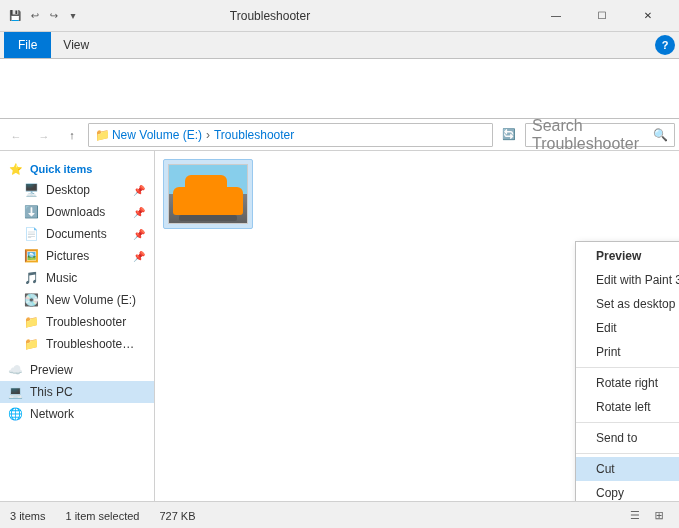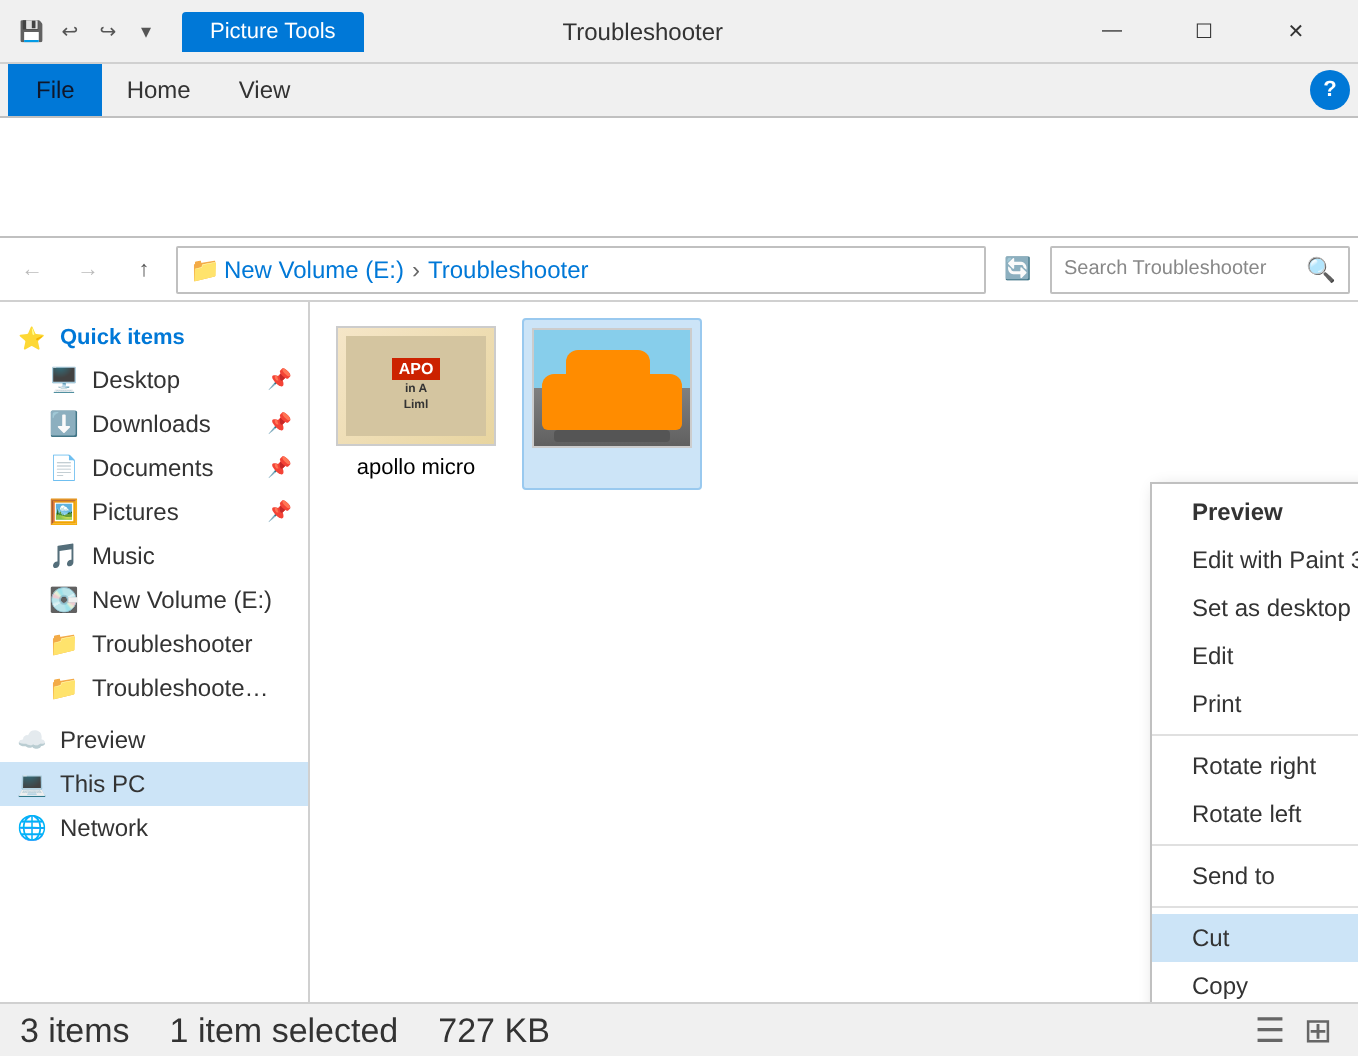--- a/index.html
+++ b/index.html
@@ -99,21 +99,21 @@
       align-items: center;
     }
     .ribbon-tab.active {
       background: white;
       border: 1px solid #c0c0c0;
       border-bottom: none;
       margin-bottom: -1px;
     }
     .ribbon-tab.file {
       background: #0078d7;
-      color: #0f172a;
+      color: #ffffff;
       padding: 2px 14px;
     }
     .ribbon-content {
       height: 60px;
       background: white;
       border-top: 1px solid #c0c0c0;
       display: flex;
       align-items: center;
       padding: 0 8px;
     }
@@ -345,21 +345,21 @@
     }
 
     
     .status-bar {
       height: 28px;
       background: #f0f0f0;
       border-top: 1px solid #d0d0d0;
       display: flex;
       align-items: center;
       padding: 0 10px;
-      font-size: 17px;
+      font-size: 11px;
       color: #333;
       gap: 20px;
     }
     .status-right {
       margin-left: auto;
       display: flex;
       align-items: center;
       gap: 4px;
     }
     .view-btn {
@@ -403,55 +403,53 @@
 <body>
 
 <div class="title-bar">
   <div class="title-bar-left">
     <div class="title-bar-icons">
       <div class="tb-icon">💾</div>
       <div class="tb-icon">↩</div>
       <div class="tb-icon">↪</div>
       <div class="tb-icon">▾</div>
     </div>
-    <div class="picture-tools-tab">Picture Tools</div>
   </div>
   <div class="title-text">Troubleshooter</div>
   <div class="window-controls">
     <div class="win-btn">—</div>
     <div class="win-btn">☐</div>
     <div class="win-btn close">✕</div>
   </div>
 </div>
 
 <div class="ribbon">
   <div class="ribbon-tabs">
     <div class="ribbon-tab file">File</div>
-    <div class="ribbon-tab">Home</div>
     <div class="ribbon-tab">View</div>
     <div class="help-btn">?</div>
   </div>
   <div class="ribbon-content">
     
   </div>
 </div>
 
 <div class="nav-bar">
   <div class="nav-btn disabled">←</div>
   <div class="nav-btn disabled">→</div>
   <div class="nav-btn">↑</div>
   <div class="breadcrumb-bar">
     <span>📁</span>
     <span class="breadcrumb-item">New Volume (E:)</span>
     <span class="breadcrumb-sep">›</span>
     <span class="breadcrumb-item">Troubleshooter</span>
   </div>
   <div class="nav-btn">🔄</div>
   <div class="search-box">
-    <span style="color:#888;font-size:10px;">Search Troubleshooter</span>
+    <span style="color:#888;font-size:16px;">Search Troubleshooter</span>
     <span style="margin-left:auto;">🔍</span>
   </div>
 </div>
 
 <div class="main-layout">
 
   <div class="sidebar">
 
     <div class="sidebar-item section-header">
       <span class="sidebar-icon">⭐</span>
@@ -506,31 +504,20 @@
 
     <div class="sidebar-item">
       <span class="sidebar-icon">🌐</span>
       <span>Network</span>
     </div>
   </div>
 
   <div class="content-wrapper">
     <div class="file-area">
 
-      <div class="file-item">
-        <div class="file-thumb">
-          <div class="thumb-apollo">
-            <div style="background:#d4c5a0;width:100%;height:100%;display:flex;flex-direction:column;align-items:center;justify-content:center;font-size:7px;padding:2px;">
-              <div style="background:#cc2200;color:white;font-size:8px;font-weight:bold;padding:1px 3px;margin-bottom:2px;">APO</div>
-              <div style="font-size:6px;color:#333;text-align:center;line-height:1.2;">in A<br>Liml</div>
-            </div>
-          </div>
-        </div>
-        <div class="file-name">apollo micro</div>
-      </div>
 
       <div class="file-item selected">
         <div class="file-thumb">
           <div class="thumb-bmw">
             <div class="car-shape"></div>
           </div>
         </div>
       </div>
     </div>
 

